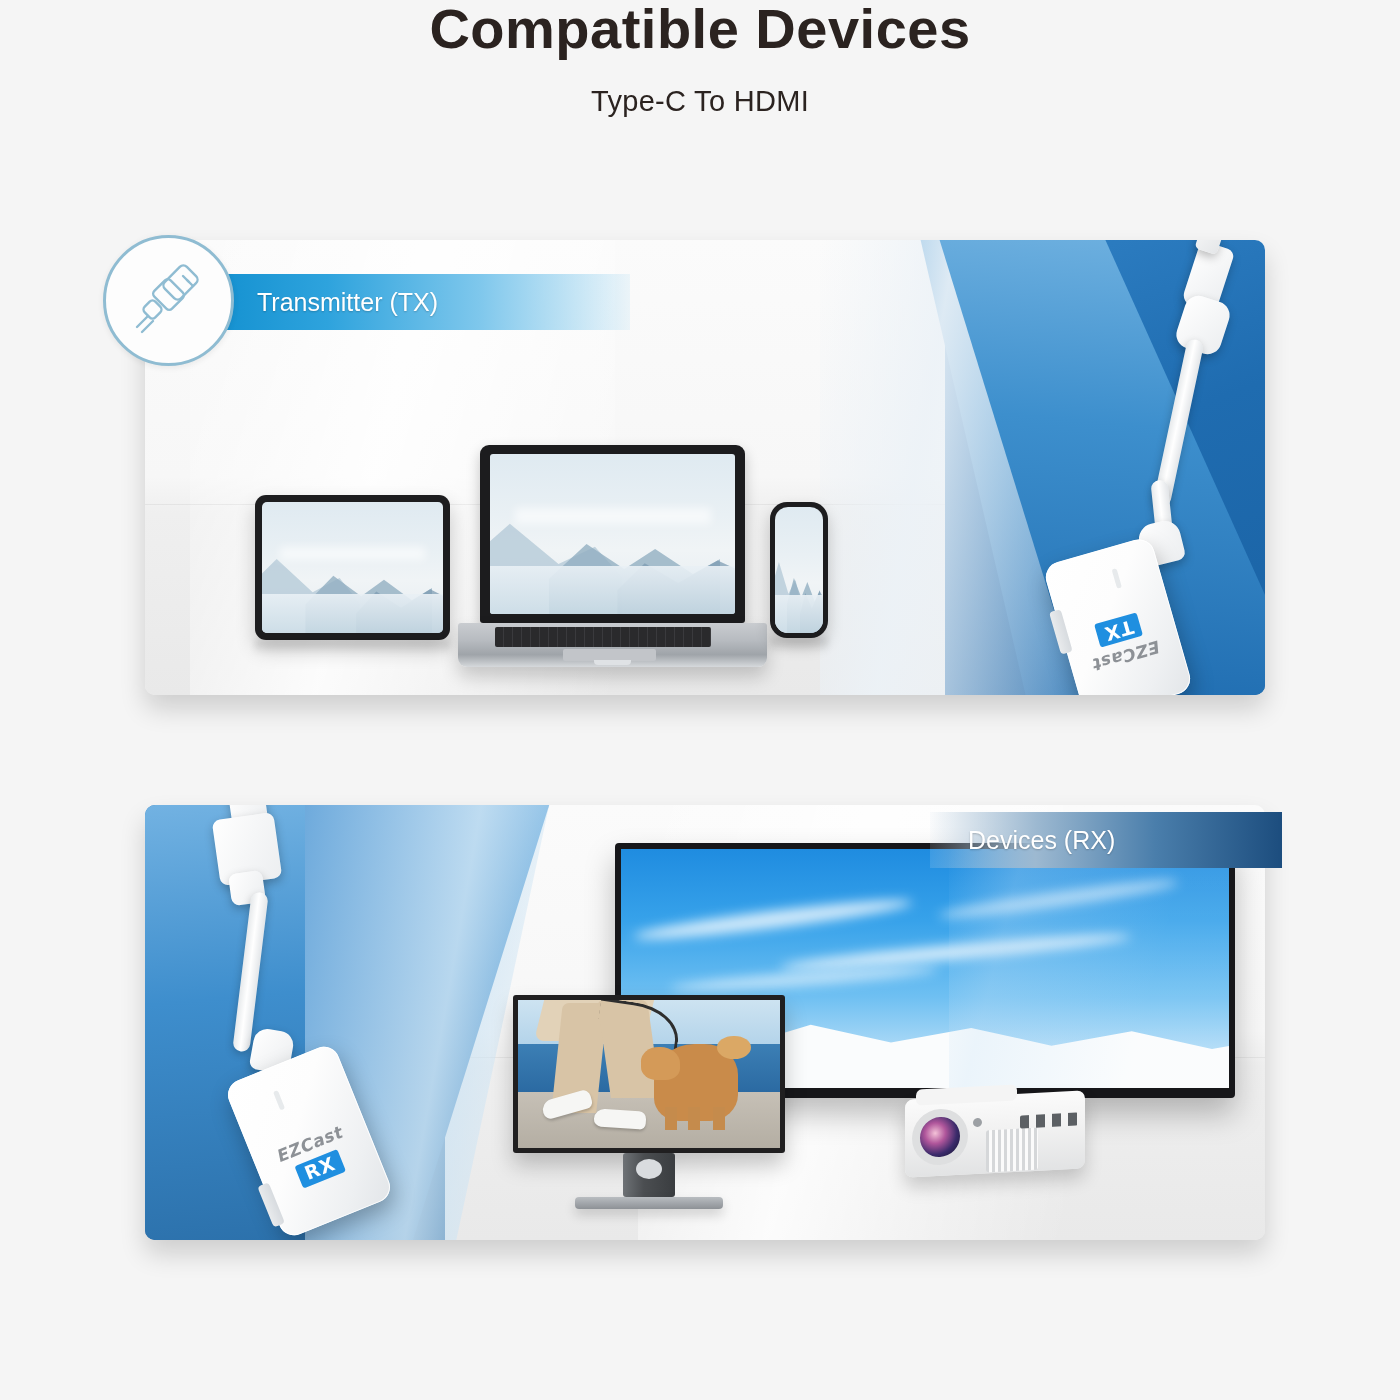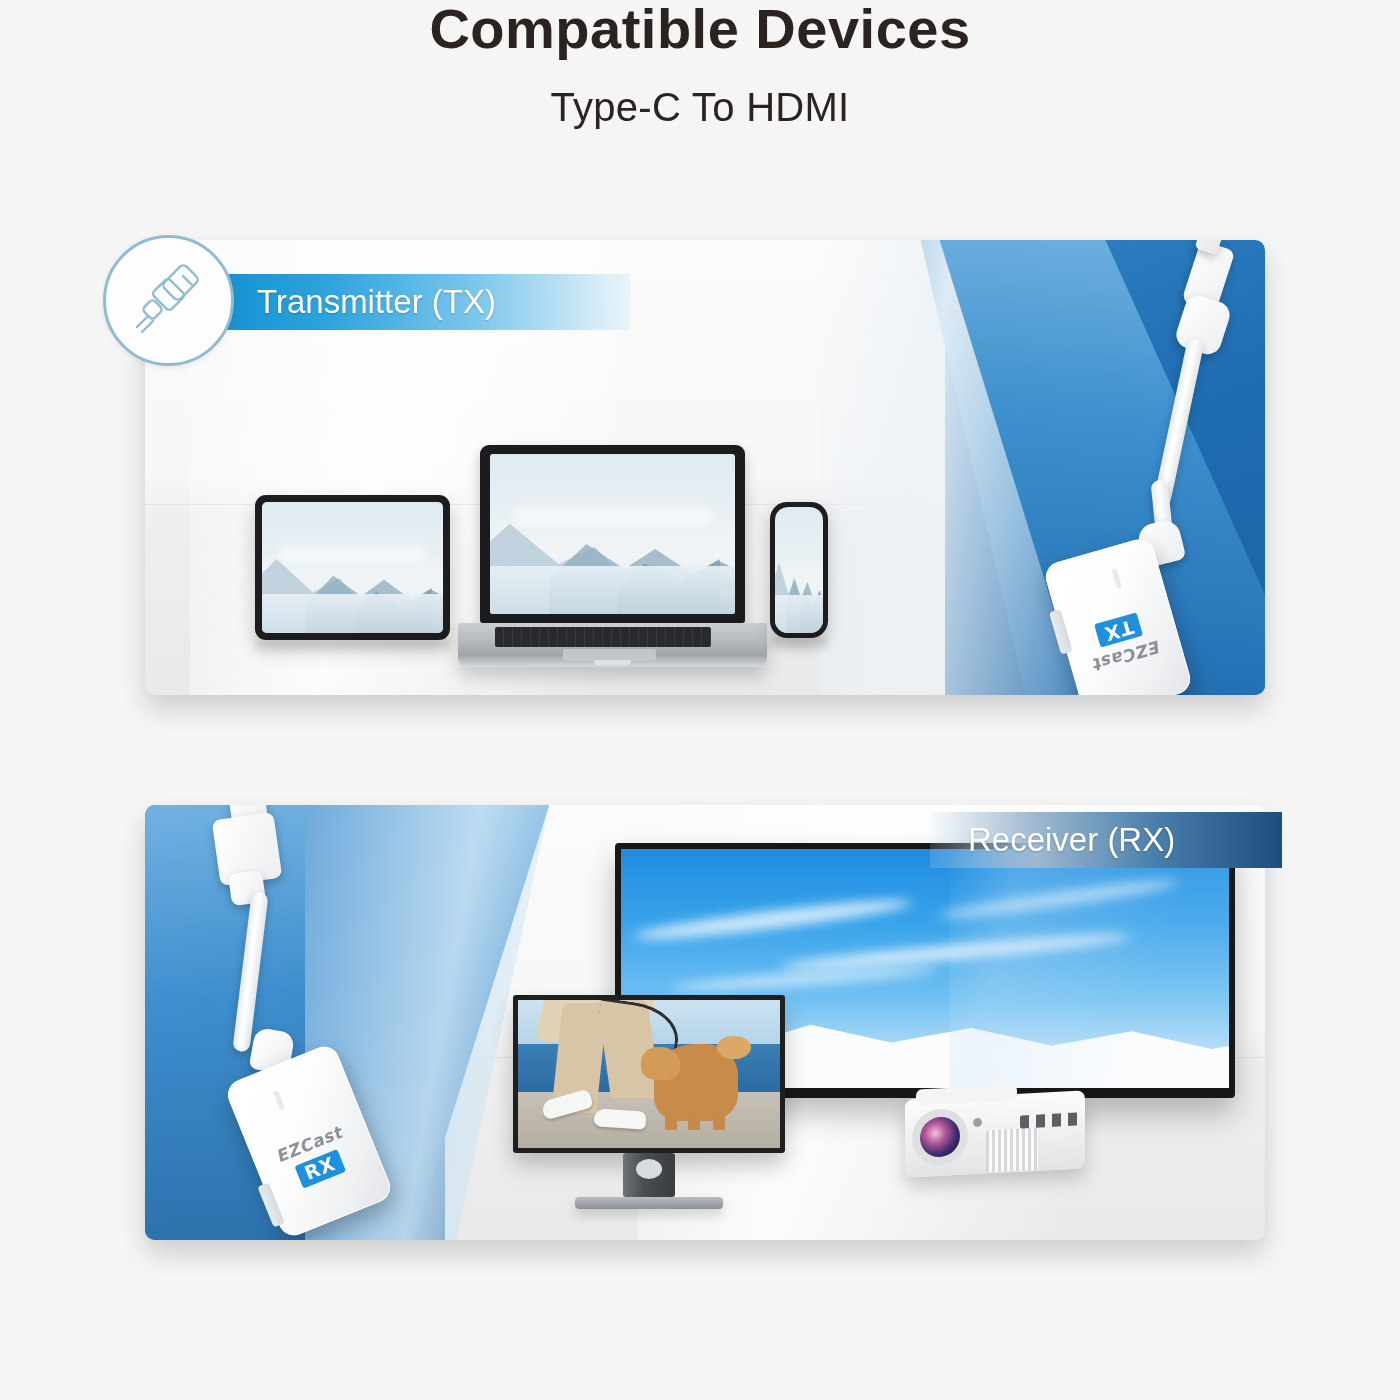--- a/index.html
+++ b/index.html
@@ -11,21 +11,21 @@
     position:relative;
   }
 
   
   .header{width:100%;text-align:center;box-sizing:border-box;}
   .title{
     font-size:56px;font-weight:bold;color:#2b2320;letter-spacing:0.5px;
     line-height:1.05;margin:0;
   }
   .subtitle{
-    font-size:40px;font-weight:400;color:#2b2320;margin:0;padding-top:26px;
+    font-size:29px;font-weight:400;color:#2b2320;margin:0;padding-top:26px;
     letter-spacing:0.3px;
   }
 
   
   .panel{
     position:absolute;
     border-radius:10px;
     overflow:hidden;
     background:#f2f2f2;
     box-shadow:0 14px 26px rgba(0,0,0,0.16);
@@ -86,21 +86,21 @@
   .badge-bar{
     position:absolute;height:56px;display:flex;align-items:center;
   }
   #badge-tx{left:185px;top:274px;width:445px;
     background:linear-gradient(to right,#0d8ccd 0%,#2ea3dd 32%,#7ec7ec 66%,rgba(190,226,244,0.25) 100%);
     padding-left:72px;box-sizing:border-box;}
   #badge-rx{left:930px;top:812px;width:352px;
     background:linear-gradient(to right,rgba(226,234,241,0.15) 0%,#9db9d1 30%,#4a7eab 64%,#1c4d7e 100%);
     padding-left:38px;box-sizing:border-box;}
   .badge-label{
-    font-size:33px;color:#ffffff;font-weight:400;white-space:nowrap;
+    font-size:25px;color:#ffffff;font-weight:400;white-space:nowrap;
     text-shadow:0 1px 2px rgba(0,0,0,0.22);
   }
 
   
   .icon-circle{
     position:absolute;left:103px;top:235px;width:131px;height:131px;border-radius:50%;
     background:#fdfdfd;border:3px solid #8fbcd2;box-sizing:border-box;
     display:flex;align-items:center;justify-content:center;
     box-shadow:0 2px 6px rgba(0,0,0,0.07);
   }
@@ -415,14 +415,14 @@
       <div class="brand" style="left:0;right:0;top:78px;">
         <div class="brand-name">EZCast</div>
         <span class="brand-tag">RX</span>
       </div>
     </div>
   </div>
 
 </div>
 
 <div class="badge-bar" id="badge-rx">
-  <span class="badge-label">Receiver (RX)</span>
+  <span class="badge-label">Devices (RX)</span>
 </div>
 
 </body></html>

